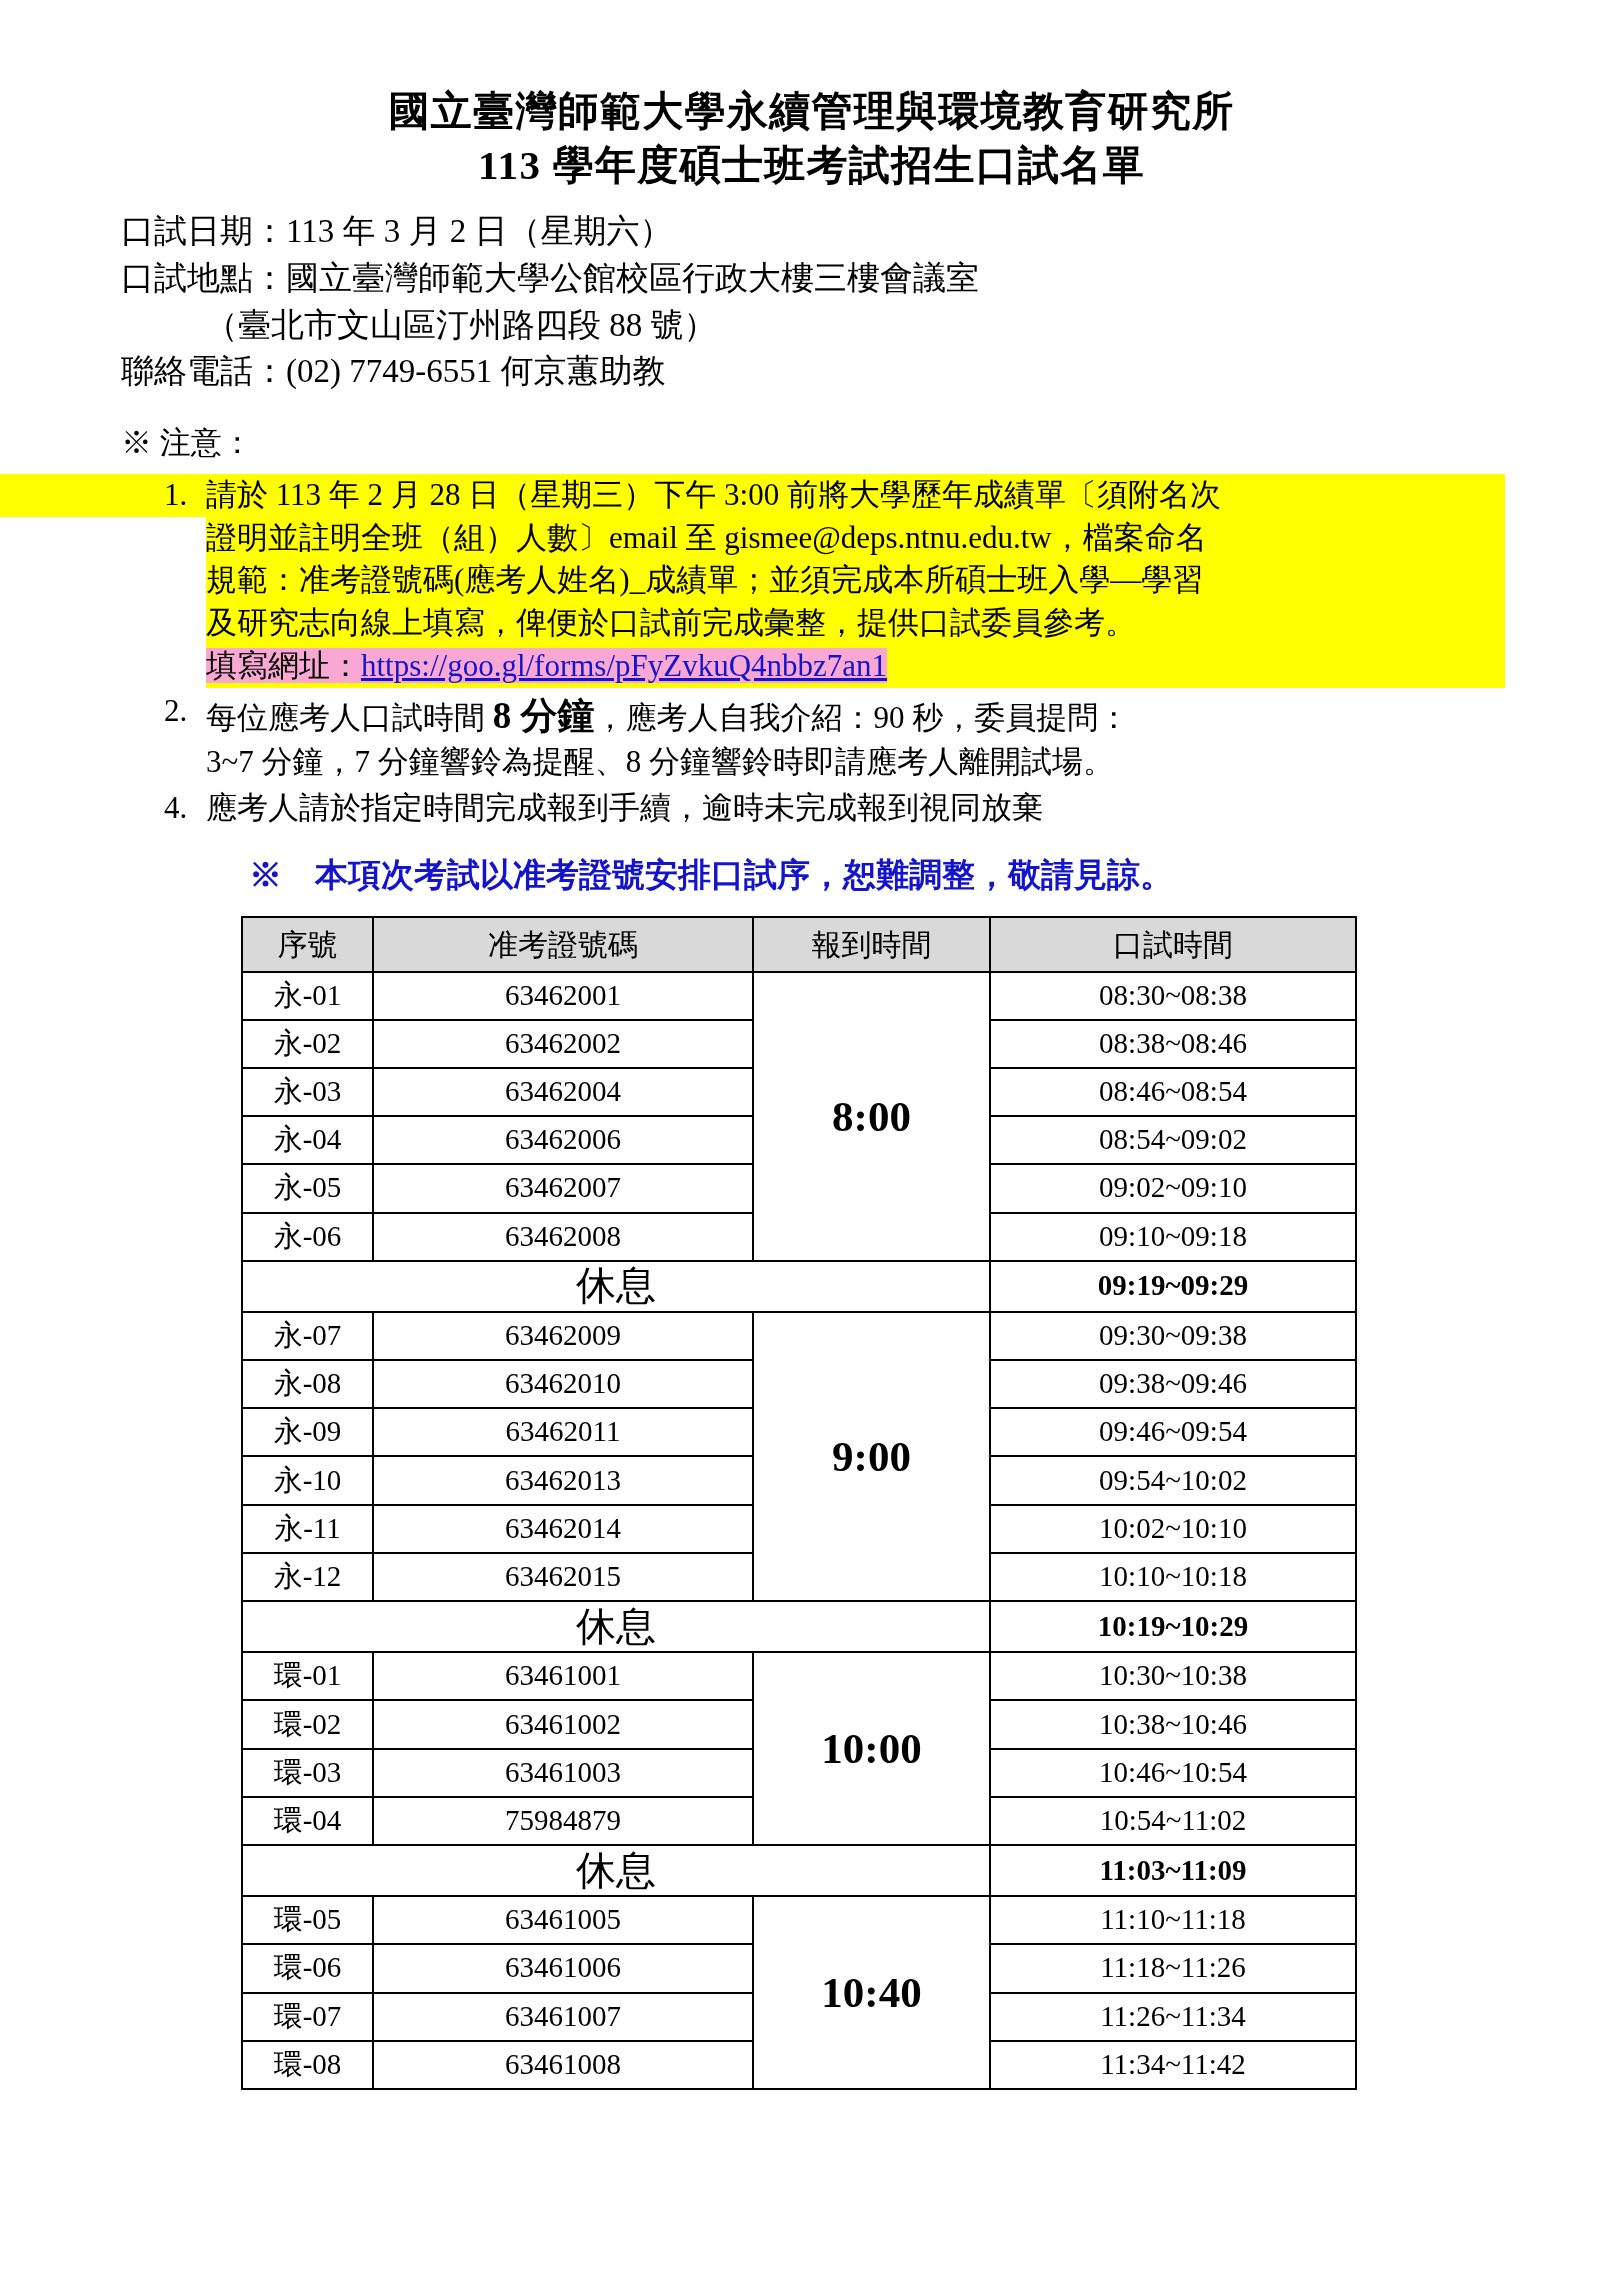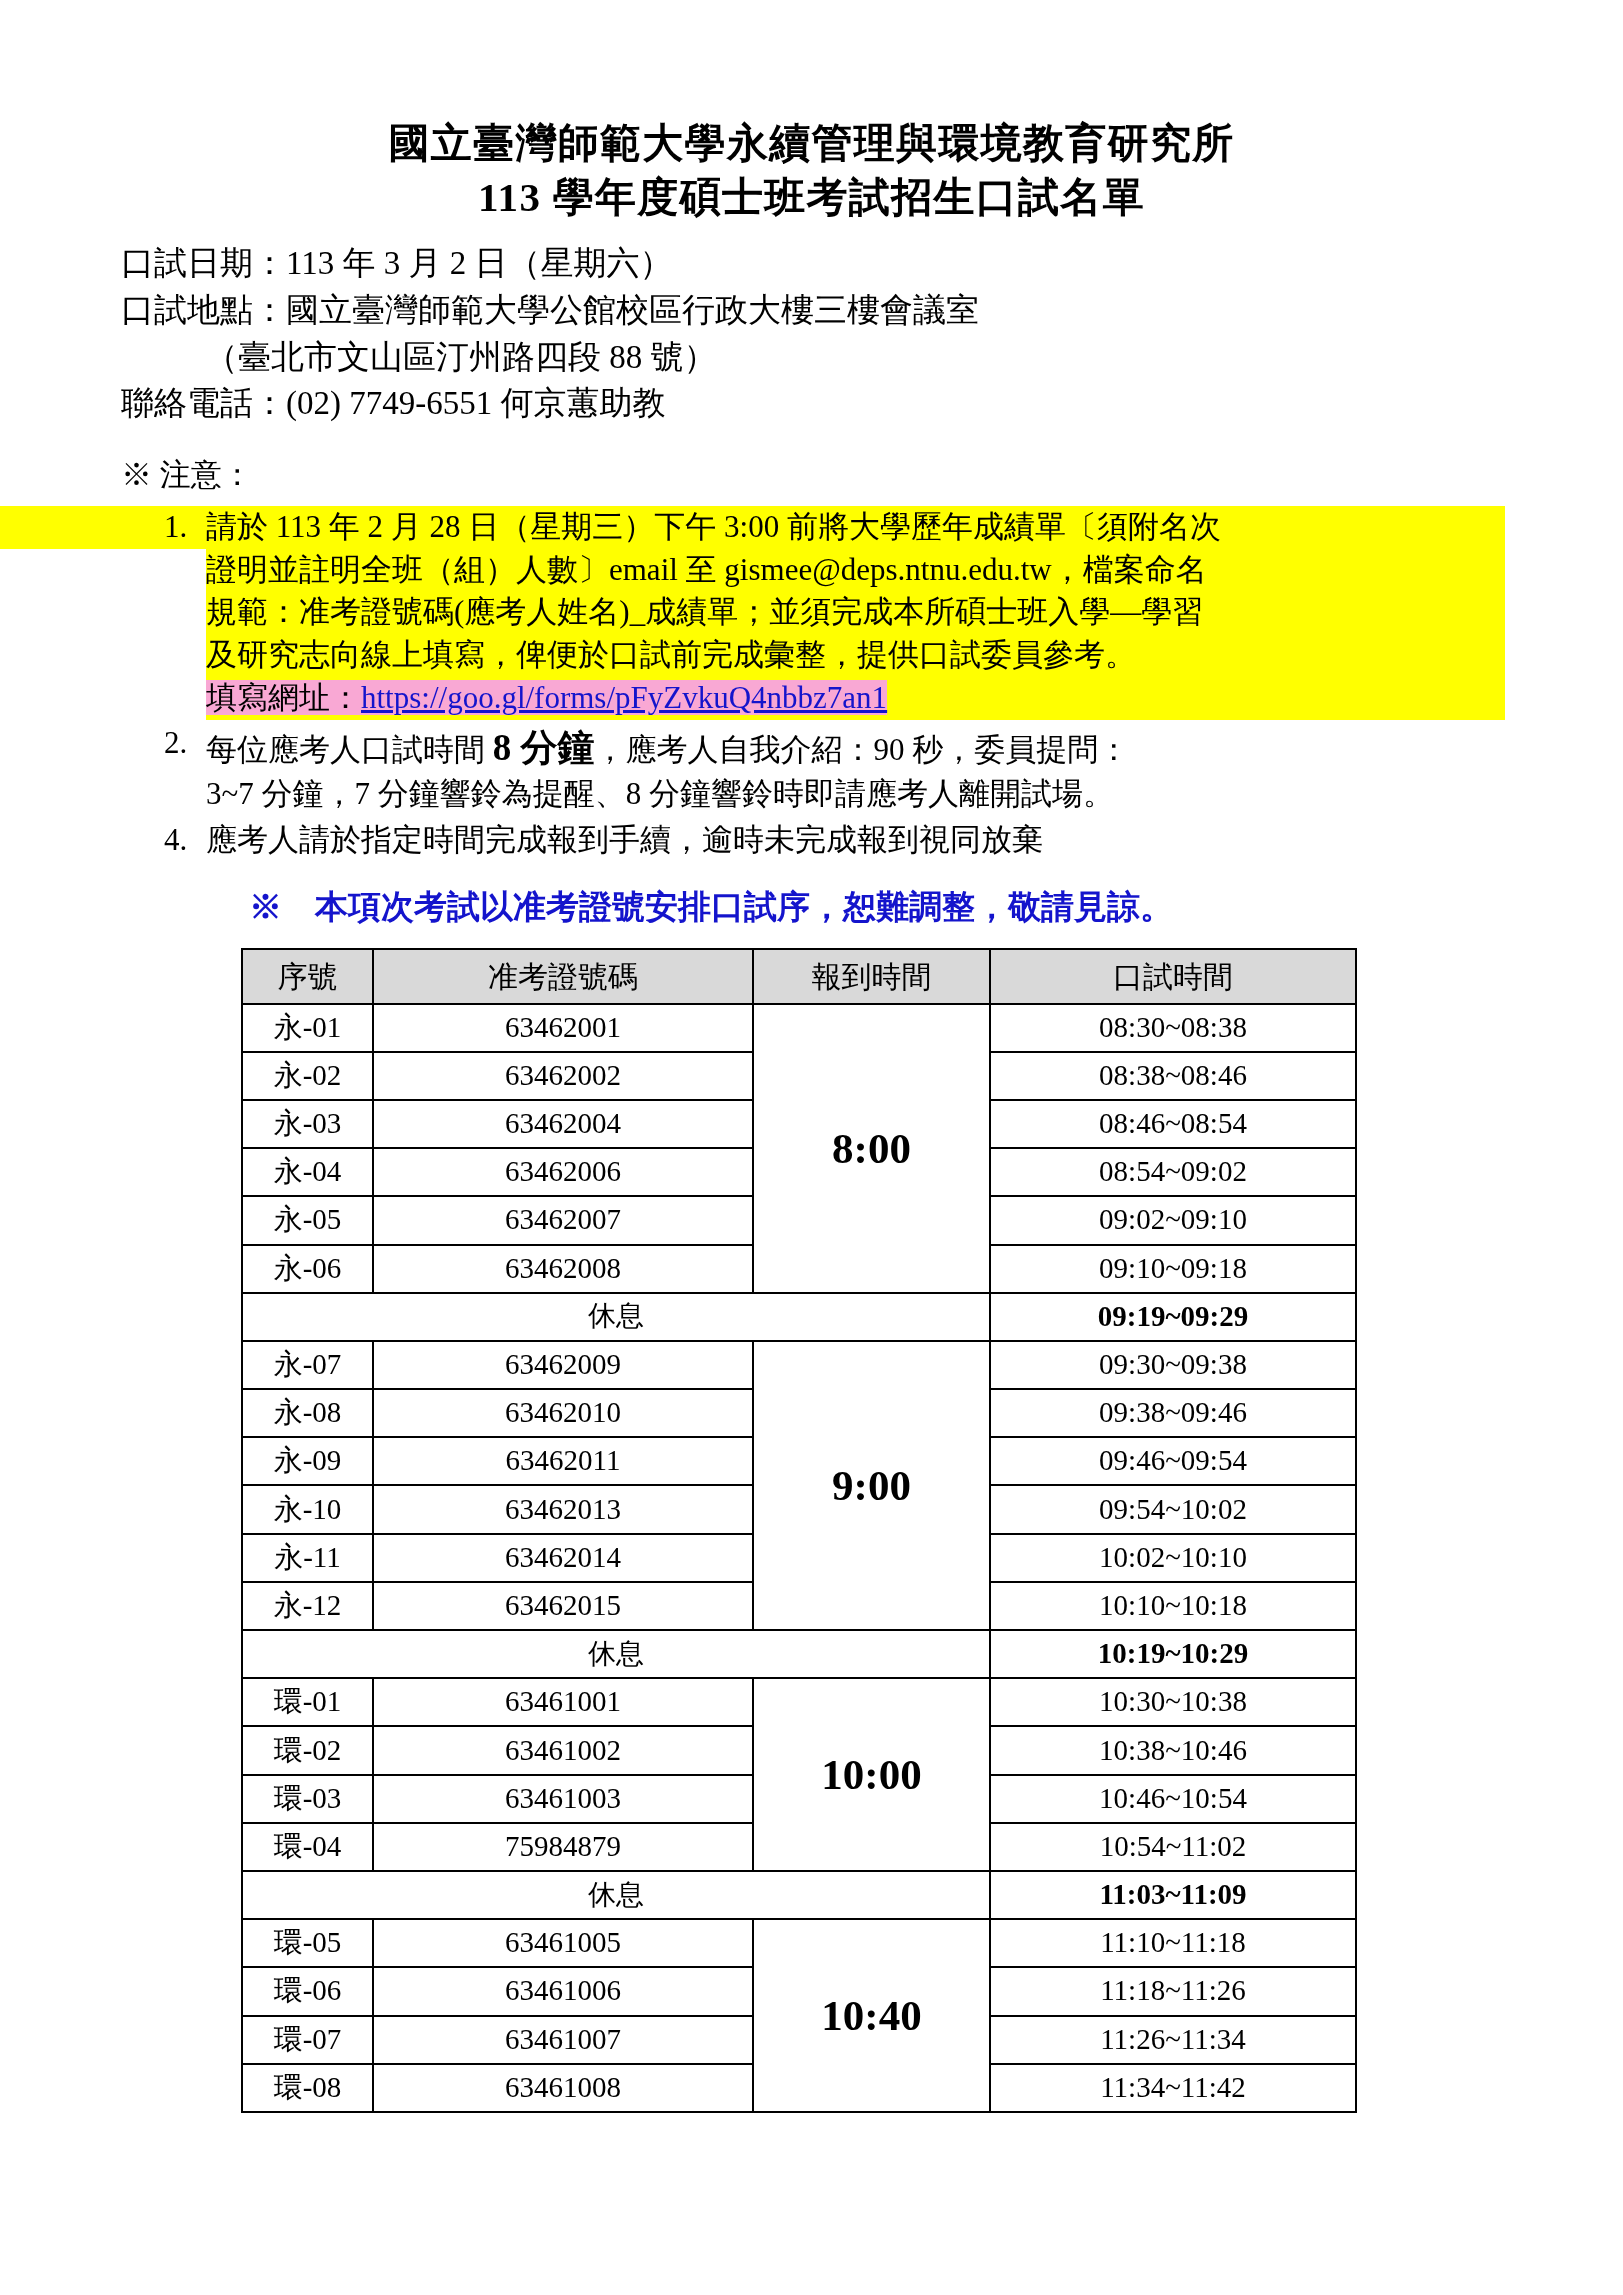--- a/index.html
+++ b/index.html
@@ -20,21 +20,21 @@
     position: relative;
     width: 1623px;
     height: 2295px;
     padding: 0;
     box-sizing: border-box;
   }
 
   
   .title-block {
     text-align: center;
-    padding-top: 116px;
+    padding-top: 84px;
   }
   .doc-title-1,
   .doc-title-2 {
     font-size: 41px;
     font-weight: bold;
     letter-spacing: 1.3px;
     line-height: 1.32;
     white-space: nowrap;
   }
 
@@ -140,21 +140,21 @@
     background: #d9d9d9;
     font-weight: normal;
     font-size: 30px;
     height: 47px;
   }
   td.checkin {
     font-size: 43px;
     font-weight: bold;
   }
   tr.break-row td.break-label {
-    font-size: 28px;
+    font-size: 40px;
   }
   tr.break-row td.break-time {
     font-weight: bold;
     font-size: 29px;
     margin-top: 8px;
   }
 </style>
 </head>
 <body>
 

